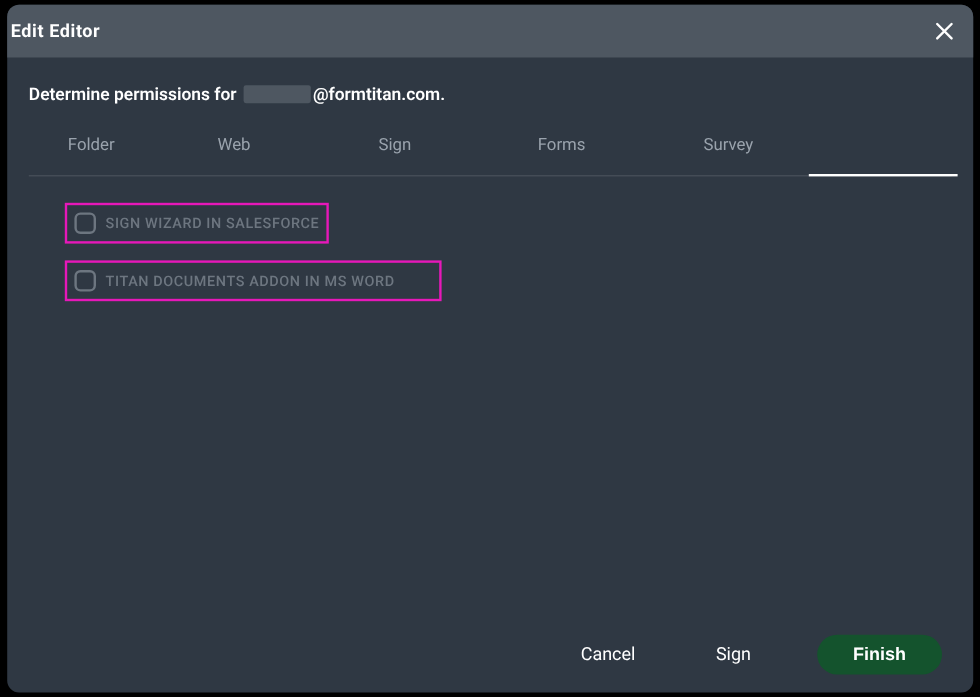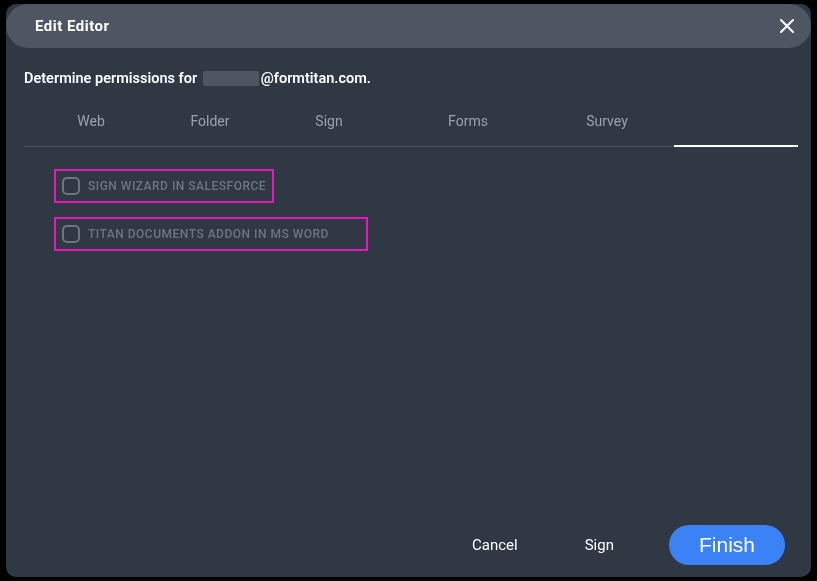--- a/index.html
+++ b/index.html
@@ -23,25 +23,24 @@
     display: flex;
     flex-direction: column;
   }
   .header {
     background: #4e5761;
     height: 44px;
     border-top-left-radius: 10px;
     border-top-right-radius: 10px;
     display: flex;
     align-items: center;
-    padding: 0 29px;
+    padding: 0 3px;
     position: relative;
     color: #fff;
     font-weight: 700;
-    border-radius: 22px;
   }
   .header-title {
     font-size: 15px;
     letter-spacing: 0.5px;
   }
   .close-icon {
     position: absolute;
     right: 14px;
     top: 50%;
     transform: translateY(-50%);
@@ -151,24 +150,24 @@
     padding-right: 26px;
     border-top: 0;
   }
   .btn-text {
     color:#ffffff;
     font-size:15px;
     cursor:pointer;
     padding: 8px 12px;
   }
   .btn-primary {
-    background:#3b82f6;
+    background:#14532d;
     color:#ffffff;
-    font-size:21px;
-    font-weight:400;
+    font-size:15px;
+    font-weight:700;
     padding: 8px 30px;
     border-radius: 20px;
     cursor:pointer;
     border:none;
   }
 </style>
 </head>
 <body>
 
 <div class="dialog">
@@ -183,22 +182,22 @@
     </span>
   </div>
 
   <div class="subtitle-row">
     <span>Determine permissions for</span>
     <span class="redacted"></span><span>@formtitan.com.</span>
   </div>
 
   <div class="tabs-wrap">
     <div class="tabs">
+      <div class="tab t0">Folder</div>
       <div class="tab t1">Web</div>
-      <div class="tab t0">Folder</div>
       <div class="tab t2">Sign</div>
       <div class="tab t3">Forms</div>
       <div class="tab t4">Survey</div>
       <div class="spacer-tab"></div>
       <div class="tab active-container">
         
       </div>
     </div>
   </div>
 

